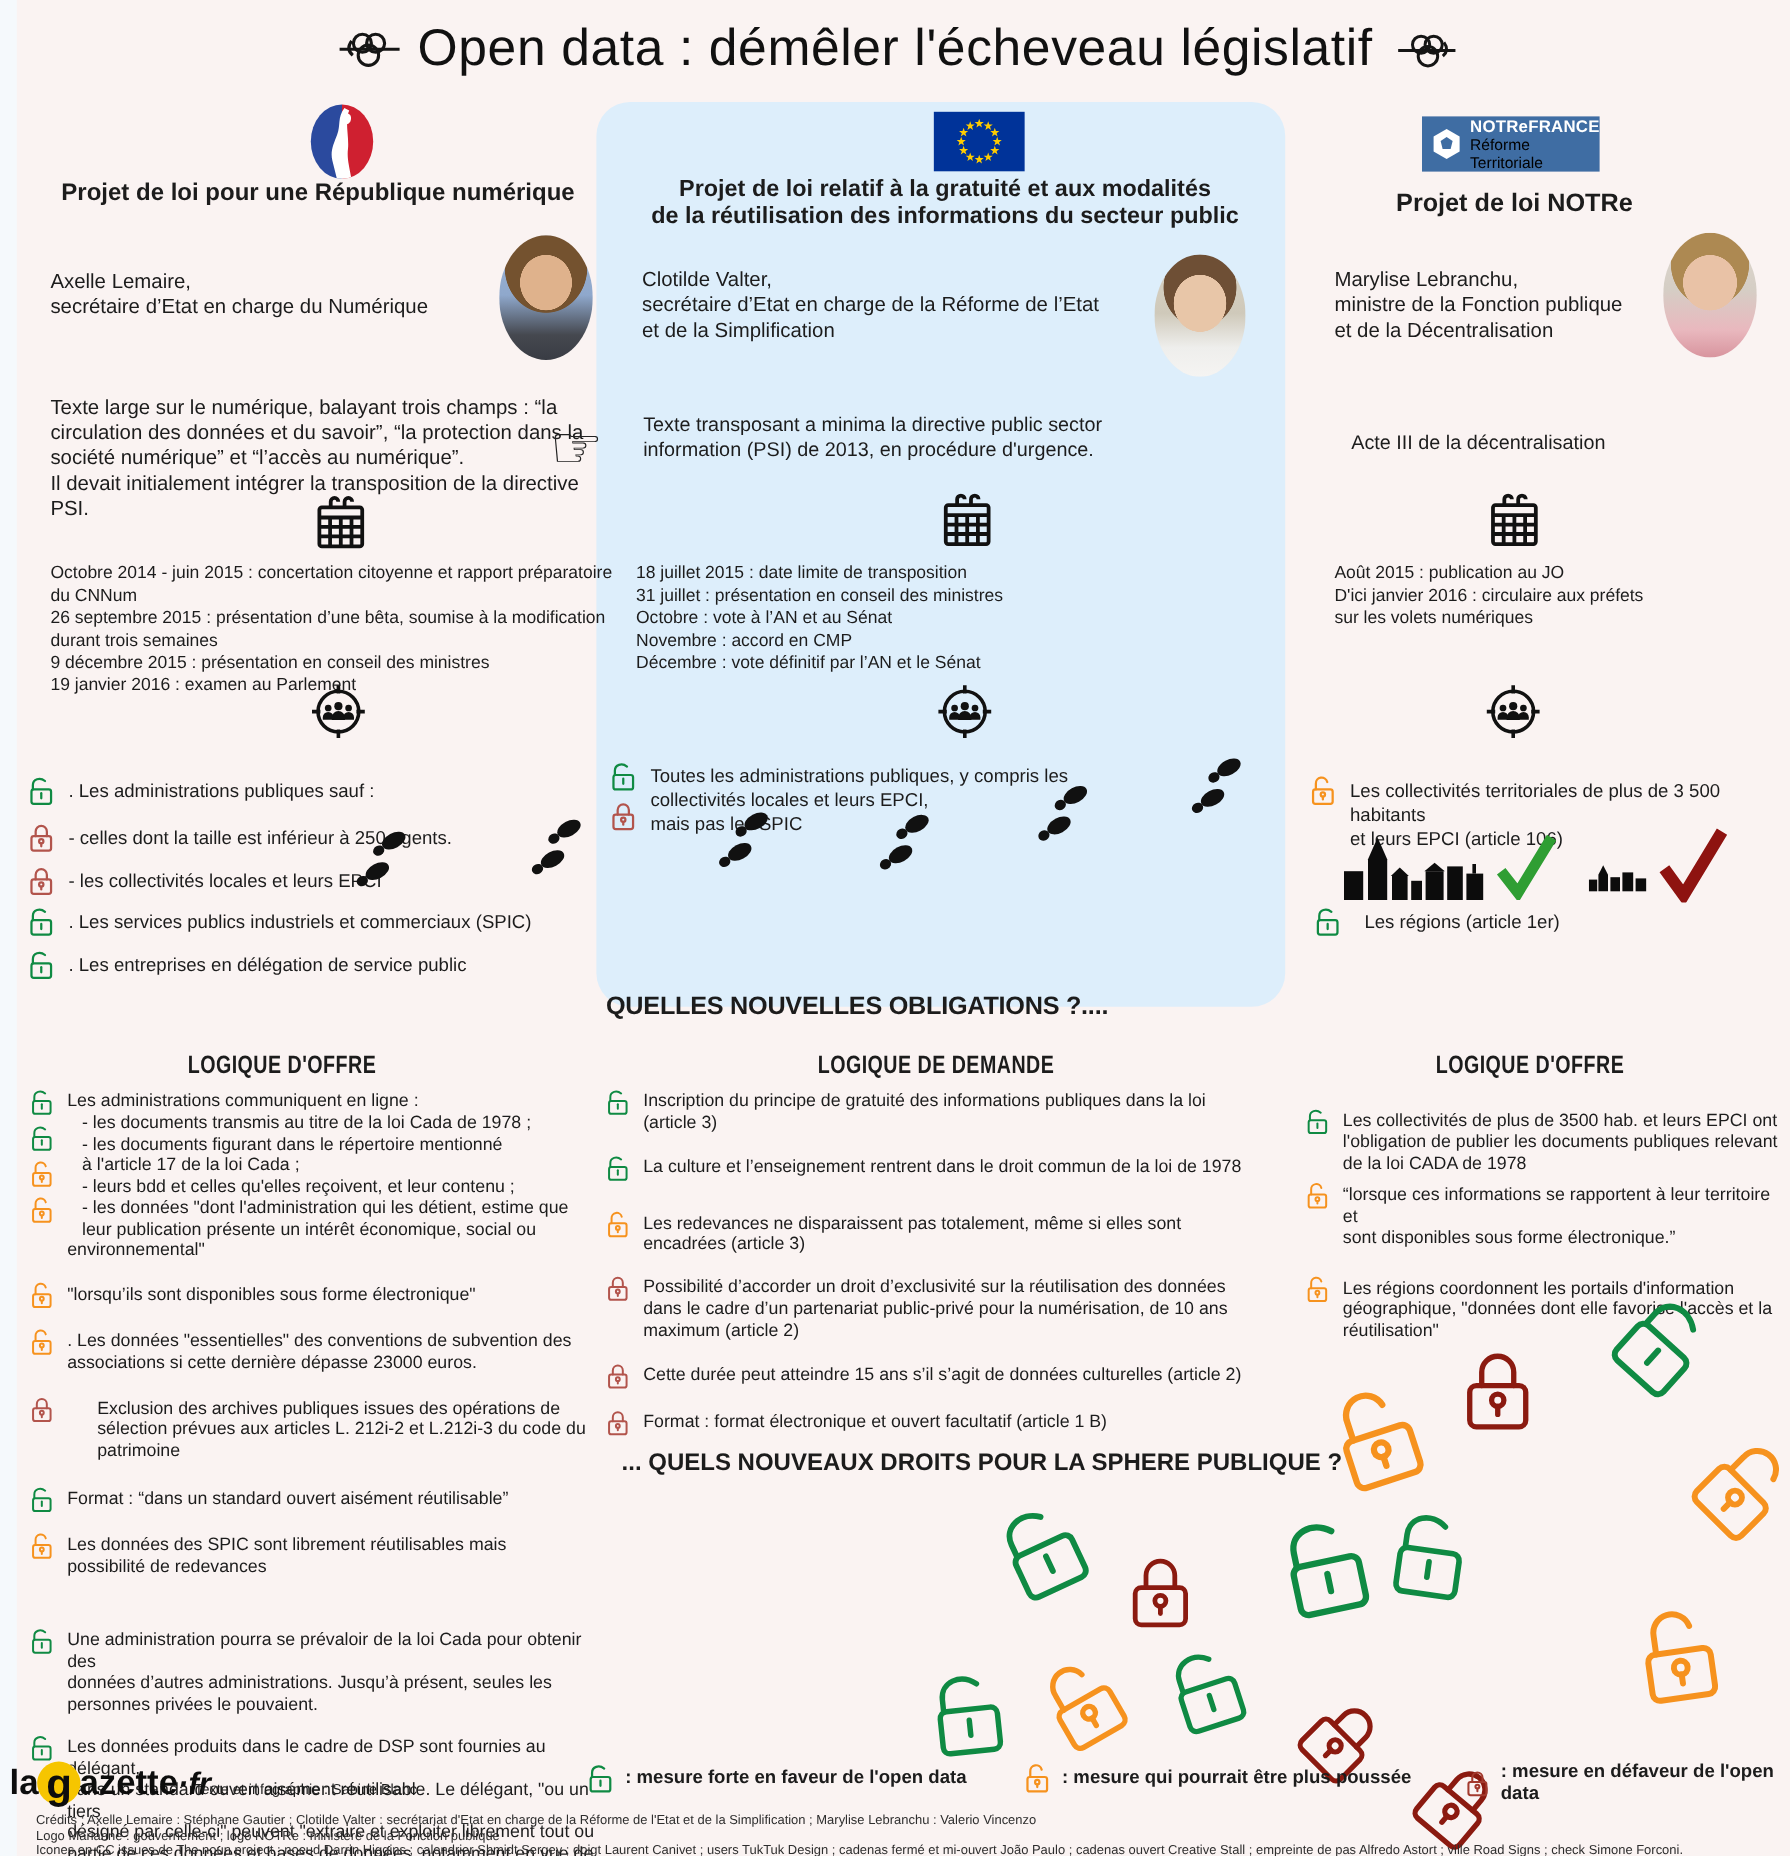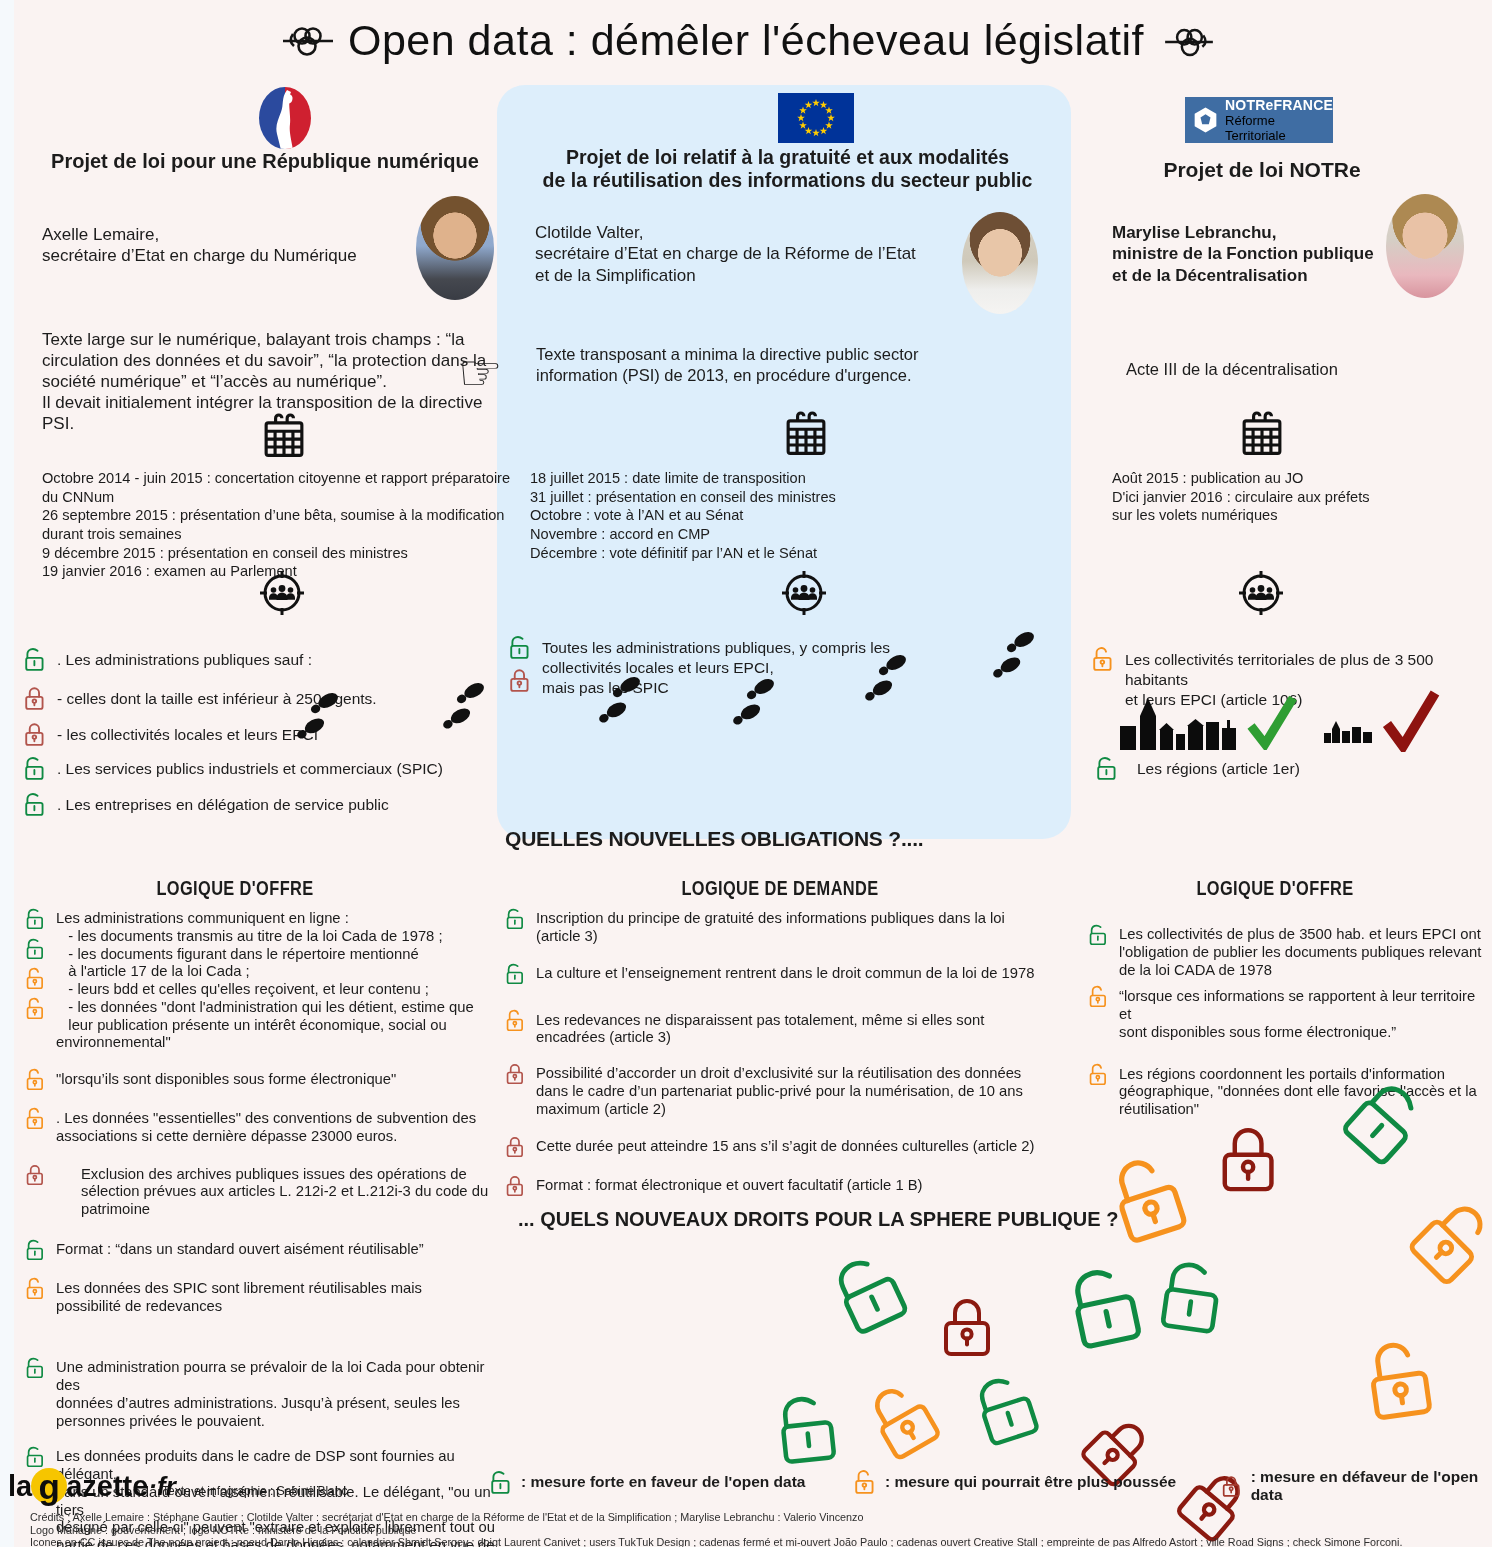--- a/index.html
+++ b/index.html
@@ -10,21 +10,21 @@
   #left-gutter{left:0;top:0;width:14px;height:1547px;background:#f5f9fc;}
   #blue-panel{left:497px;top:85px;width:574px;height:754px;background:#ddeefb;border-radius:28px;}
   #main-title{left:0;top:16px;width:1492px;text-align:center;font-size:43px;letter-spacing:.5px;color:#111;}
   .law-title{font-weight:bold;text-align:center;}
   #lt-left{left:20px;top:150px;width:490px;font-size:20px;}
   #lt-mid{left:505px;top:146px;width:565px;font-size:19.5px;line-height:1.2;}
   #lt-right{left:1092px;top:158px;width:340px;font-size:21px;}
   .person{font-size:17px;line-height:1.25;}
   #person-left{left:42px;top:224px;width:360px;}
   #person-mid{left:535px;top:222px;width:430px;}
-  #person-right{left:1112px;top:222px;width:285px;font-weight:bold;}
+  #person-right{left:1112px;top:222px;width:285px;}
   .photo{border-radius:50%;}
   #photo-left{left:416px;top:196px;width:78px;height:104px;
     background:radial-gradient(50% 40% at 50% 38%,#dfb28c 0 55%,rgba(0,0,0,0) 56%),
                radial-gradient(78% 64% at 50% 26%,#74522f 0 56%,rgba(0,0,0,0) 57%),
                linear-gradient(180deg,#9db4d6 0%,#8fa8cc 48%,#45484f 80%,#393c44 100%);}
   #photo-mid{left:962px;top:212px;width:76px;height:102px;
     background:radial-gradient(52% 42% at 50% 40%,#e8c6a8 0 55%,rgba(0,0,0,0) 56%),
                radial-gradient(72% 58% at 50% 27%,#6e4f35 0 55%,rgba(0,0,0,0) 56%),
                linear-gradient(180deg,#d9d3c5 0%,#cfc9ba 48%,#eeeeec 76%,#f5f4f2 100%);}
   #photo-right{left:1386px;top:194px;width:78px;height:104px;

